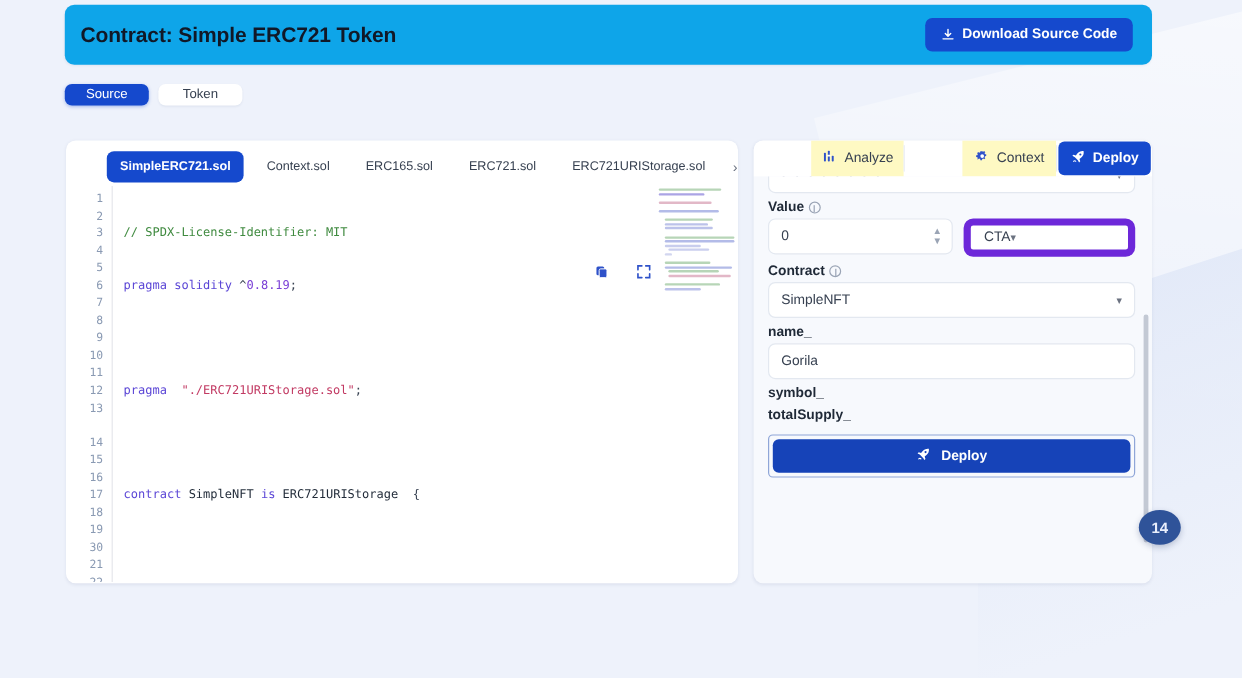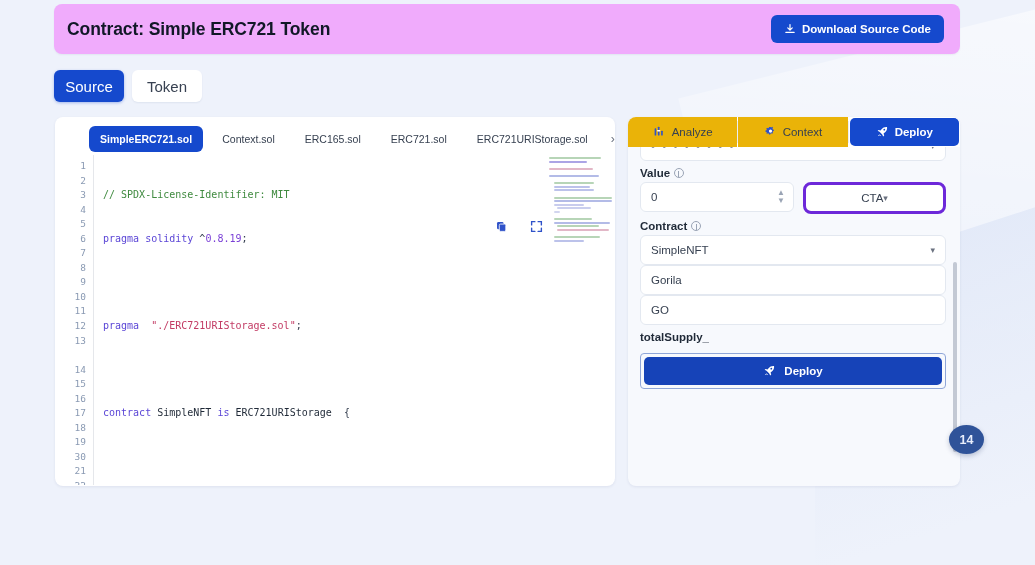--- a/index.html
+++ b/index.html
@@ -34,21 +34,21 @@
     background: linear-gradient(180deg, rgba(226,233,248,0.9) 0%, rgba(238,242,251,0) 70%);
     transform: skewY(-18deg);
     pointer-events: none;
   }
 
   
   .header-card {
     position: absolute;
     left: 54px; top: 4px;
     width: 906px; height: 50px;
-    background: #f0abfc;
+    background: #0ea5e9;
     border-radius: 8px;
     box-shadow: 0 1px 2px rgba(20,40,90,0.06);
     display: flex; align-items: center;
     justify-content: space-between;
     padding: 0 16px 0 13px;
   }
   .page-title {
     font-size: 17.5px;
     font-weight: bold;
     color: #111827;
@@ -71,23 +71,23 @@
   }
   .btn-primary svg { display:block; }
 
   
   .mode-tabs {
     position: absolute;
     left: 54px; top: 70px;
     display: flex; gap: 8px;
   }
   .mode-tab {
-    width: 70px; height: 32px;
+    width: 70px; height: 18px;
     border-radius: 6px;
-    font-size: 15px;
+    font-size: 11px;
     display: flex; align-items: center; justify-content: center;
     cursor: pointer;
     background: #ffffff;
     color: #374151;
     box-shadow: 0 1px 2px rgba(20,40,90,0.07);
   }
   .mode-tab.active {
     background: #1549cd;
     color: #fff;
     font-weight: normal;
@@ -209,21 +209,22 @@
     height: 30px;
     background: #ffffff;
   }
   .action-tab {
     flex: 1 1 0;
     display: flex; align-items: center; justify-content: center;
     gap: 6px;
     font-size: 11.5px;
     color: #374151;
     cursor: pointer;
-    background: #eab308;
+    background: #fef9c3;
+    margin-left: 48px;
   }
   .action-tab.active {
     background: #1549cd;
     color: #ffffff;
     font-weight: bold;
     border-radius: 5px;
     margin: 1px;
   }
   .action-divider {
     width: 1px; background: #e9edf5; margin: 4px 0;
@@ -284,25 +285,25 @@
     right: 9px; top: 7px;
     width: 8px; height: 16px;
     color: #9aa4b5;
     font-size: 8px;
     line-height: 8px;
     text-align: center;
   }
   .select-box {
     flex: 0 0 143px;
     height: 32px;
-    border: 3px solid #6d28d9;
+    border: 6px solid #6d28d9;
     border-radius: 8px;
     background: #ffffff;
     display: flex; align-items: center;
-    justify-content: center;
+    justify-content: flex-start;
     padding: 0 11px;
     font-size: 11.5px;
     color: #374151;
     cursor: pointer;
   }
   .select-plain {
     width: 100%;
     height: 30px;
     border: 1px solid #e3e8f0;
     border-radius: 6px;
@@ -578,23 +579,28 @@
       <div class="field-label">
         <span>Contract</span>
         <span class="info-icon"></span>
       </div>
       <div class="select-plain">
         <span>SimpleNFT</span>
         <span class="chev">▾</span>
       </div>
 
       
+      <div class="field-label">
+        <span>name_</span>
+      </div>
       <input class="inp" value="Gorila" style="">
 
-      <input class="inp" value="GO" style="">
+      <div class="field-label">
+        <span>symbol_</span>
+      </div>
 
       <div class="field-label">
         <span>totalSupply_</span>
       </div>
 
       <div class="deploy-focus">
         <button class="btn-deploy">
           <span>
             <svg width="13" height="13" viewBox="0 0 16 16" fill="none">
               <path d="M13.6 2.4c-2.8-.3-5 .7-6.5 2.5L5.6 6.8 3.2 6 2 7.2l2.2 1.1.1.1 3.4 3.4.1.1L8.9 14l1.2-1.2-.8-2.4 1.9-1.5c1.8-1.5 2.8-3.7 2.4-6.5z" fill="#fff"></path>

